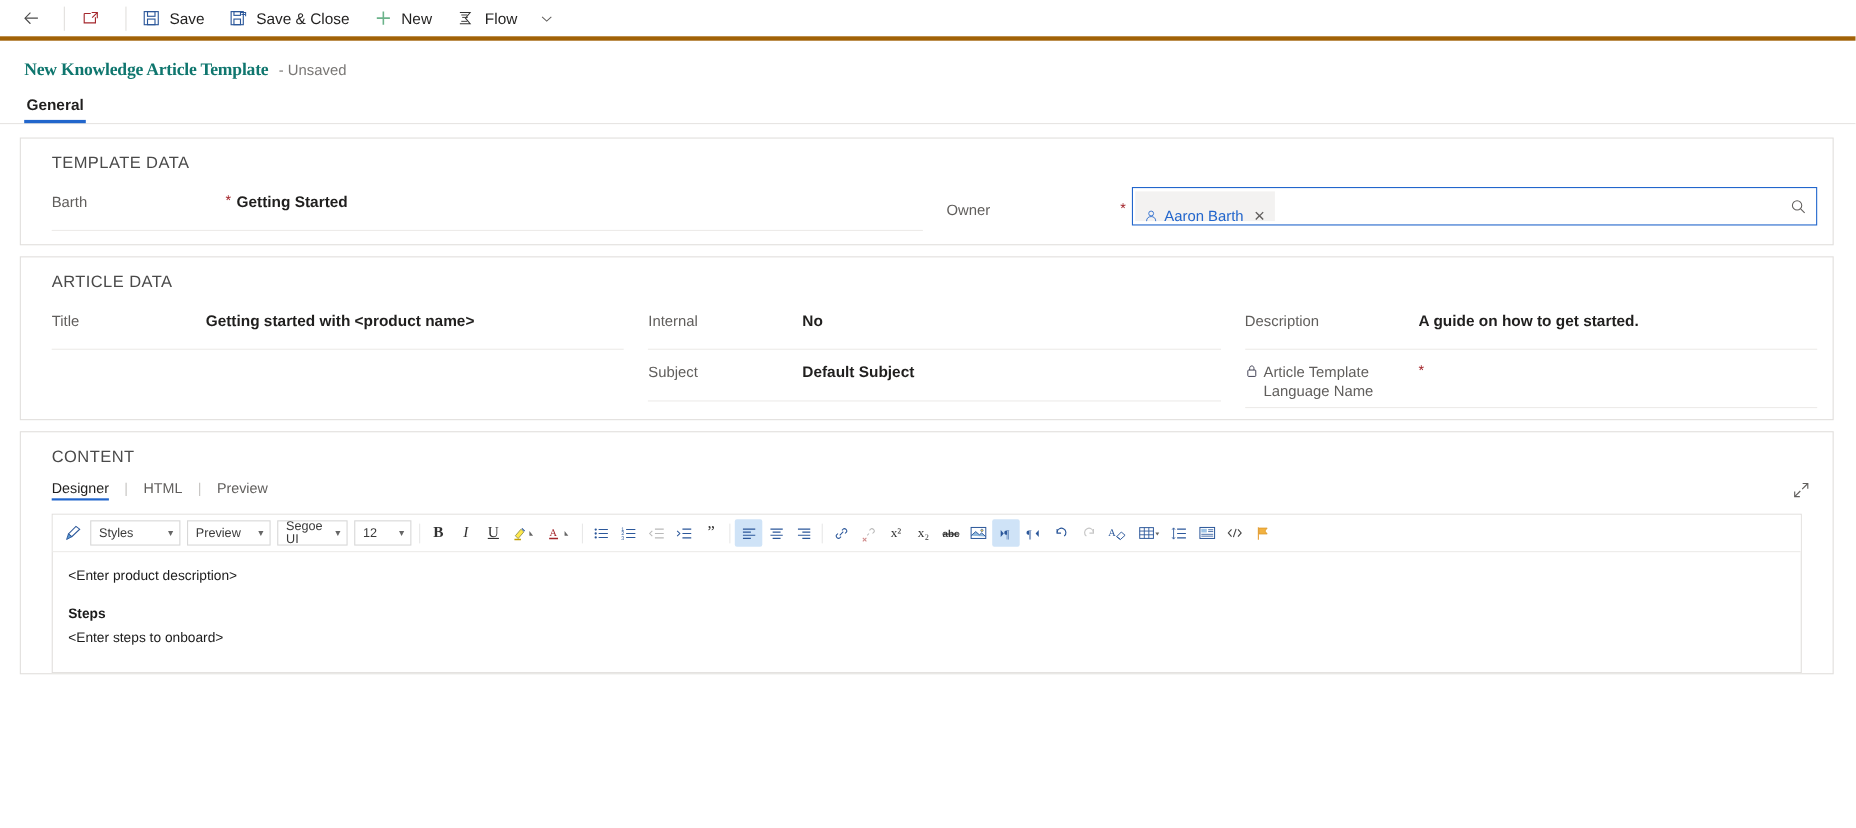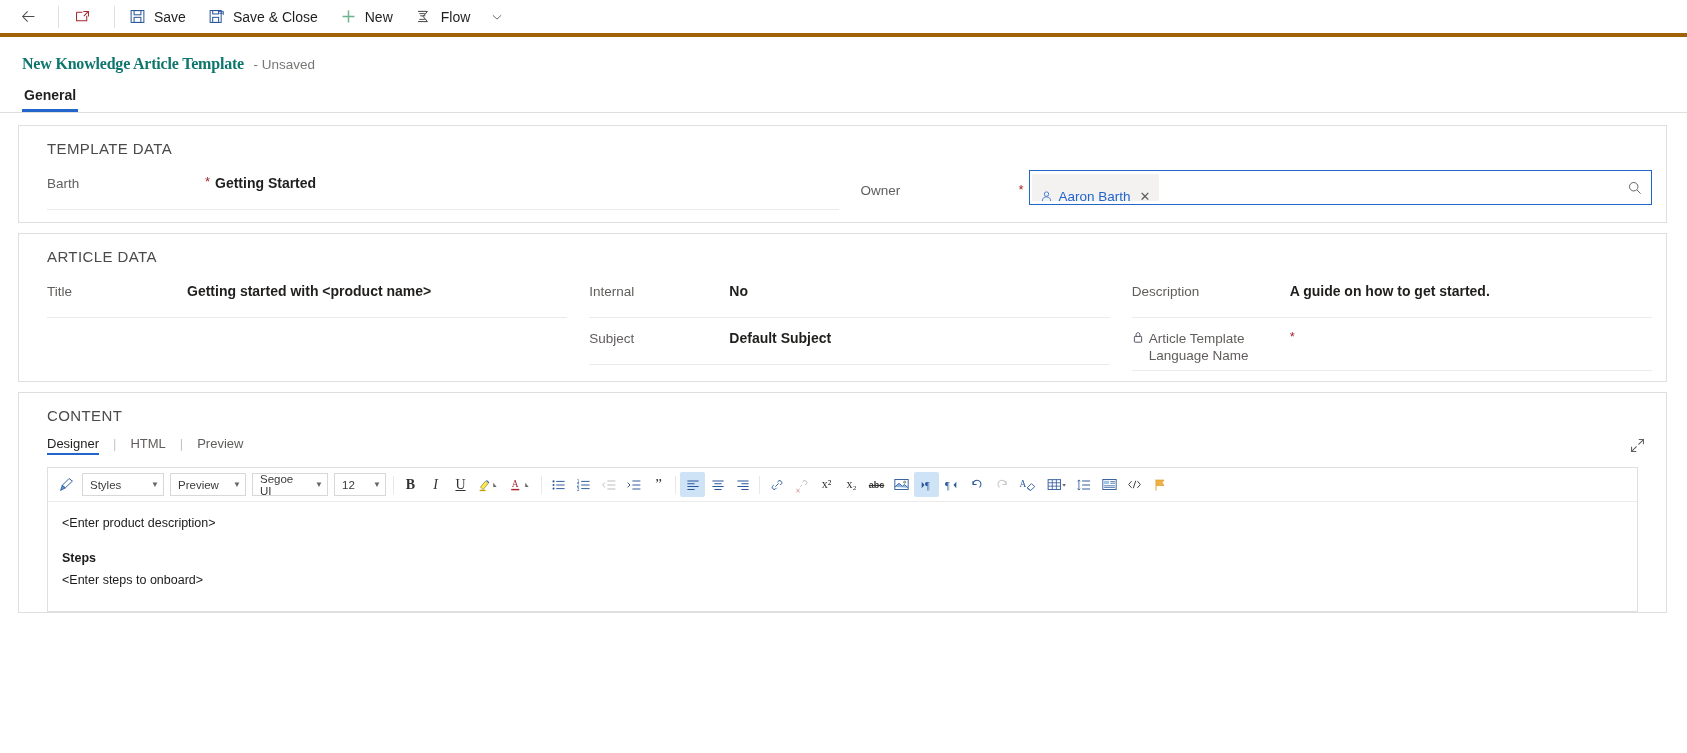--- a/index.html
+++ b/index.html
@@ -120,21 +120,21 @@
 
   .ddl {
     display:flex; align-items:center; justify-content:space-between;
     height:23px; border:1px solid #d8d8d8; background:#fff;
     font-size:11.5px; color:#3a3a3a; padding:0 4px 0 7px;
     margin:0 3px; cursor:pointer; flex:0 0 auto;
   }
   .ddl .cv { color:#666; font-size:8px; margin-left:8px; }
   .ddl.w-styles { width:82px; }
   .ddl.w-norm  { width:76px; }
-  .ddl.w-font  { width:76px; }
+  .ddl.w-font  { width:64px; }
   .ddl.w-size  { width:52px; }
 
   .rte-body { padding:12px 14px 6px 14px; font-size:12.5px; color:#1b1b1b; line-height:1.5; }
   .rte-body .h { font-weight:700; font-size:12.5px; margin:0 0 3px 0; }
   .rte-body .p { margin:0 0 16px 0; }
 
   svg { display:block; }
 </style>
 </head>
 <body>

